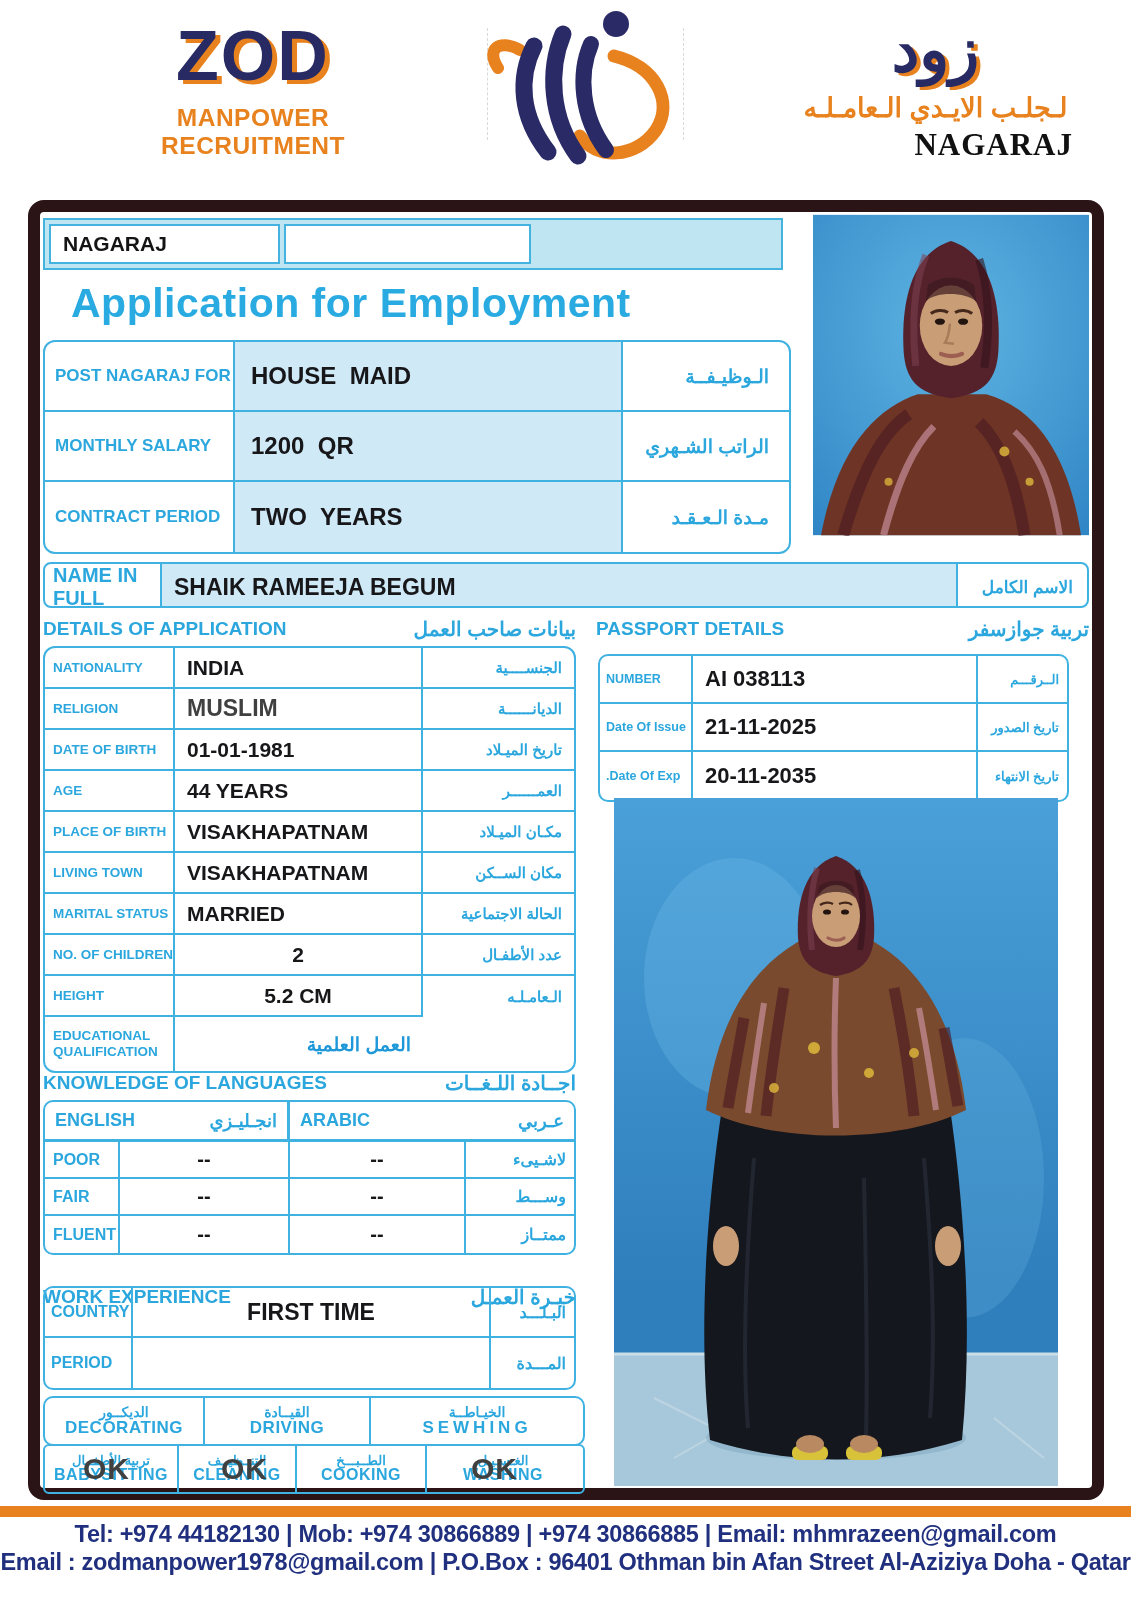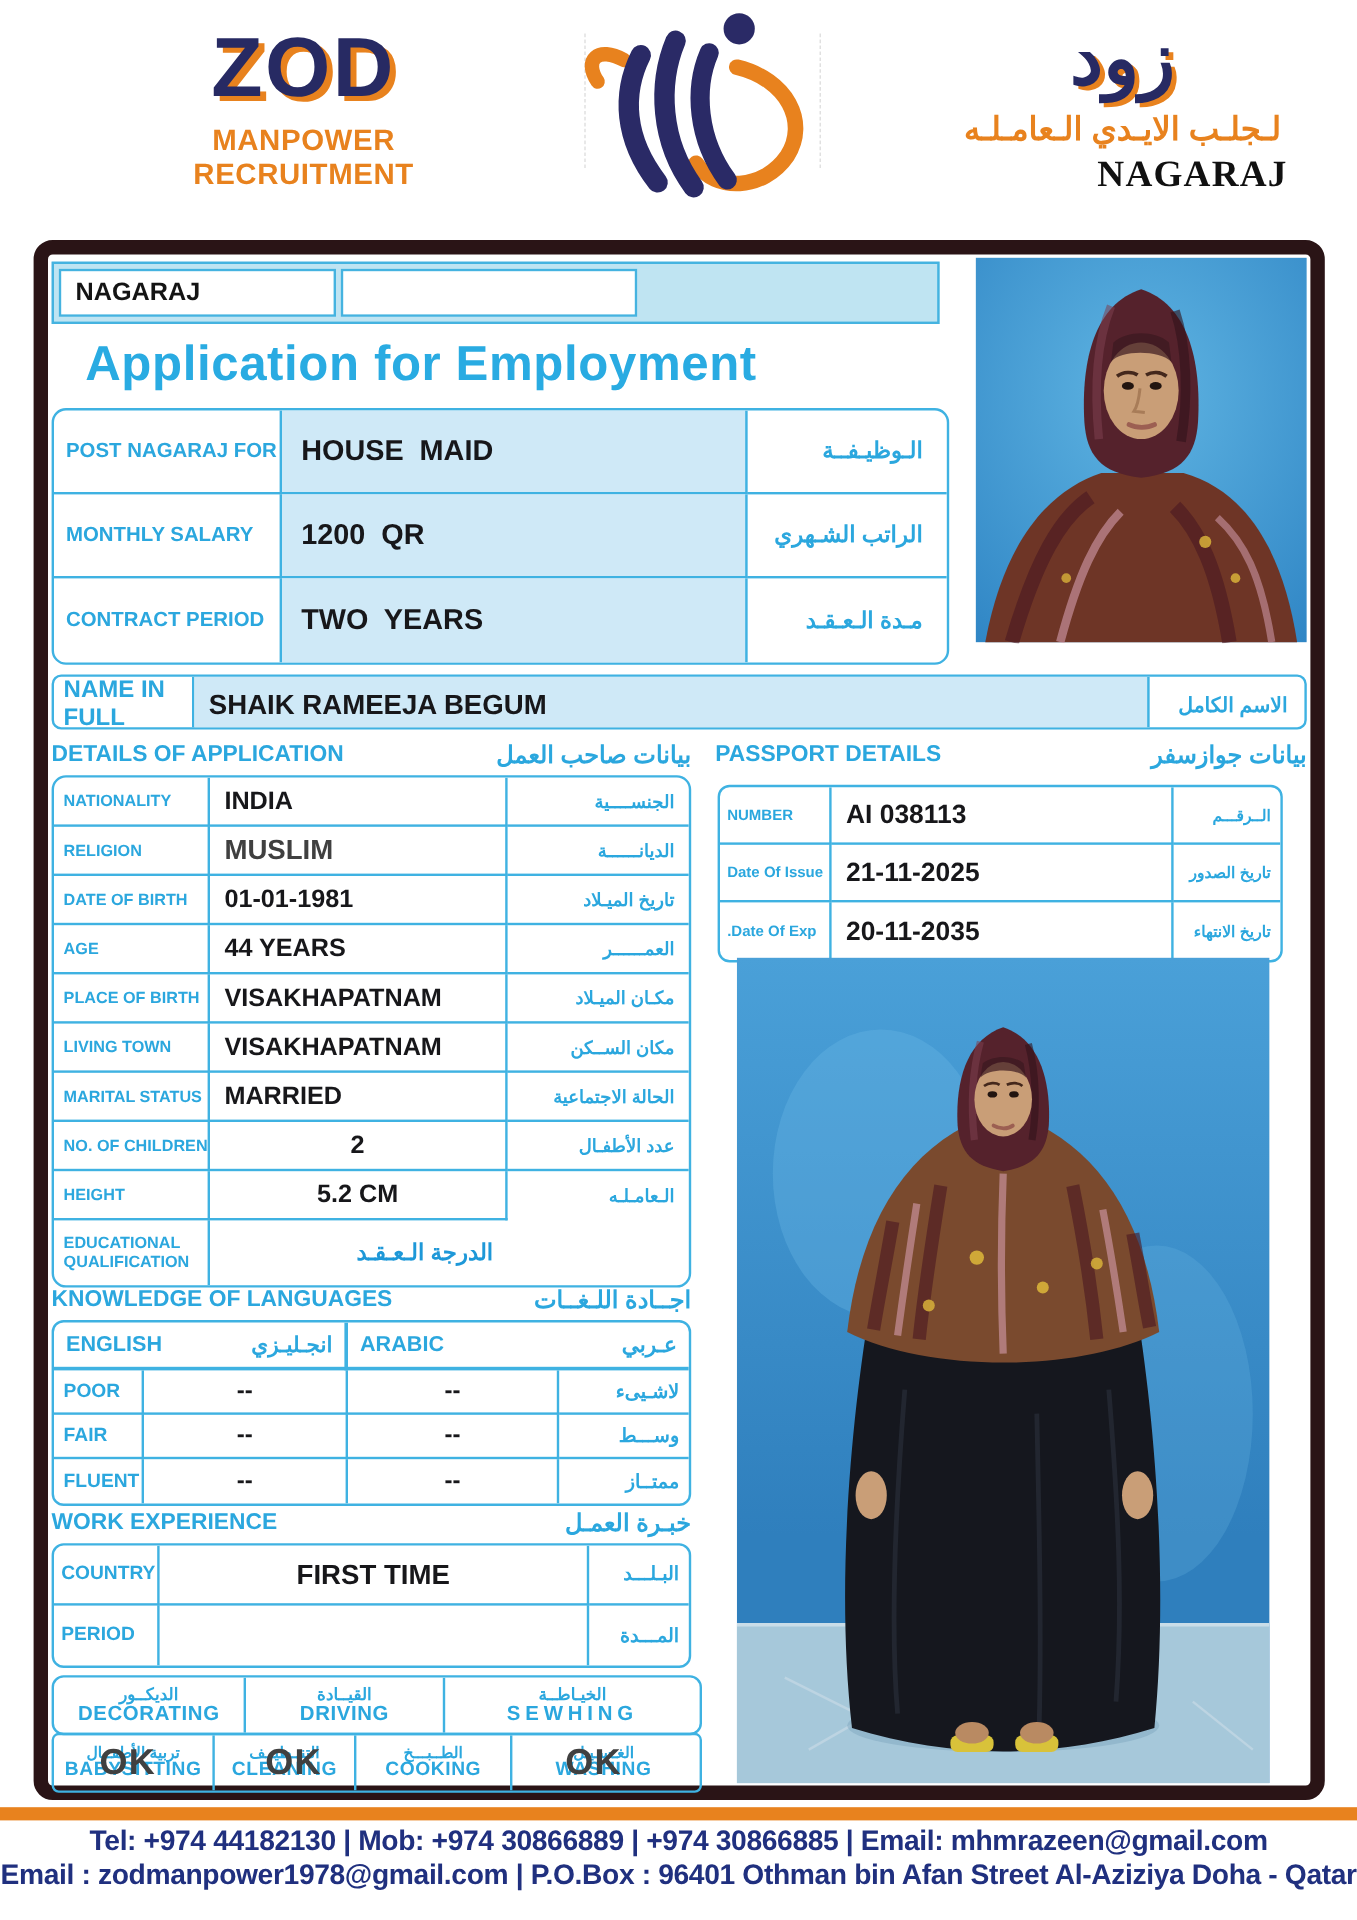--- a/index.html
+++ b/index.html
@@ -207,21 +207,21 @@
         <div class="nr-value">SHAIK RAMEEJA BEGUM</div>
         <div class="nr-ar">الاسم الكامل</div>
       </div>
 
       <div class="sec-head" style="left:0;top:400px;width:533px;">
         <span>DETAILS OF APPLICATION</span>
         <span class="ar">بيانات صاحب العمل</span>
       </div>
       <div class="sec-head" style="left:553px;top:400px;width:493px;">
         <span>PASSPORT DETAILS</span>
-        <span class="ar">بيانات جوازسفر</span>
+        <span class="ar">تربية جوازسفر</span>
       </div>
 
       <div class="details-table">
         <div class="dt-label">NATIONALITY</div>
         <div class="dt-value">INDIA</div>
         <div class="dt-ar">الجنســــية</div>
         <div class="dt-label">RELIGION</div>
         <div class="dt-value blue">MUSLIM</div>
         <div class="dt-ar">الديانــــــة</div>
         <div class="dt-label">DATE OF BIRTH</div>
@@ -239,21 +239,21 @@
         <div class="dt-label">MARITAL STATUS</div>
         <div class="dt-value">MARRIED</div>
         <div class="dt-ar">الحالة الاجتماعية</div>
         <div class="dt-label">NO. OF CHILDREN</div>
         <div class="dt-value center">2</div>
         <div class="dt-ar">عدد الأطفـال</div>
         <div class="dt-label">HEIGHT</div>
         <div class="dt-value center">5.2 CM</div>
         <div class="dt-ar">الـعامـلـه</div>
         <div class="dt-label">EDUCATIONAL QUALIFICATION</div>
-        <div class="dt-ar big">الدرجة الـعـقـد</div>
+        <div class="dt-ar big">العمل العلمية</div>
       </div>
 
       <div class="passport-table">
         <div class="pt-label">NUMBER</div>
         <div class="pt-value">AI 038113</div>
         <div class="pt-ar">الــرقـــم</div>
         <div class="pt-label">Date Of Issue</div>
         <div class="pt-value">21-11-2025</div>
         <div class="pt-ar">تاريخ الصدور</div>
         <div class="pt-label">.Date Of Exp</div>
@@ -330,21 +330,21 @@
           <div class="lg-val">--</div>
           <div class="lg-val">--</div>
           <div class="lg-ar">وســـط</div>
           <div class="lg-label">FLUENT</div>
           <div class="lg-val">--</div>
           <div class="lg-val">--</div>
           <div class="lg-ar">ممتــاز</div>
         </div>
       </div>
 
-      <div class="sec-head" style="left:0;top:1040px;width:533px;">
+      <div class="sec-head" style="left:0;top:1068px;width:533px;">
         <span>WORK EXPERIENCE</span>
         <span class="ar">خبـرة العمـل</span>
       </div>
       <div class="work-table">
         <div class="wt-label">COUNTRY</div>
         <div class="wt-value">FIRST TIME</div>
         <div class="wt-ar">البـلـــد</div>
         <div class="wt-label">PERIOD</div>
         <div class="wt-value"></div>
         <div class="wt-ar">المـــدة</div>

